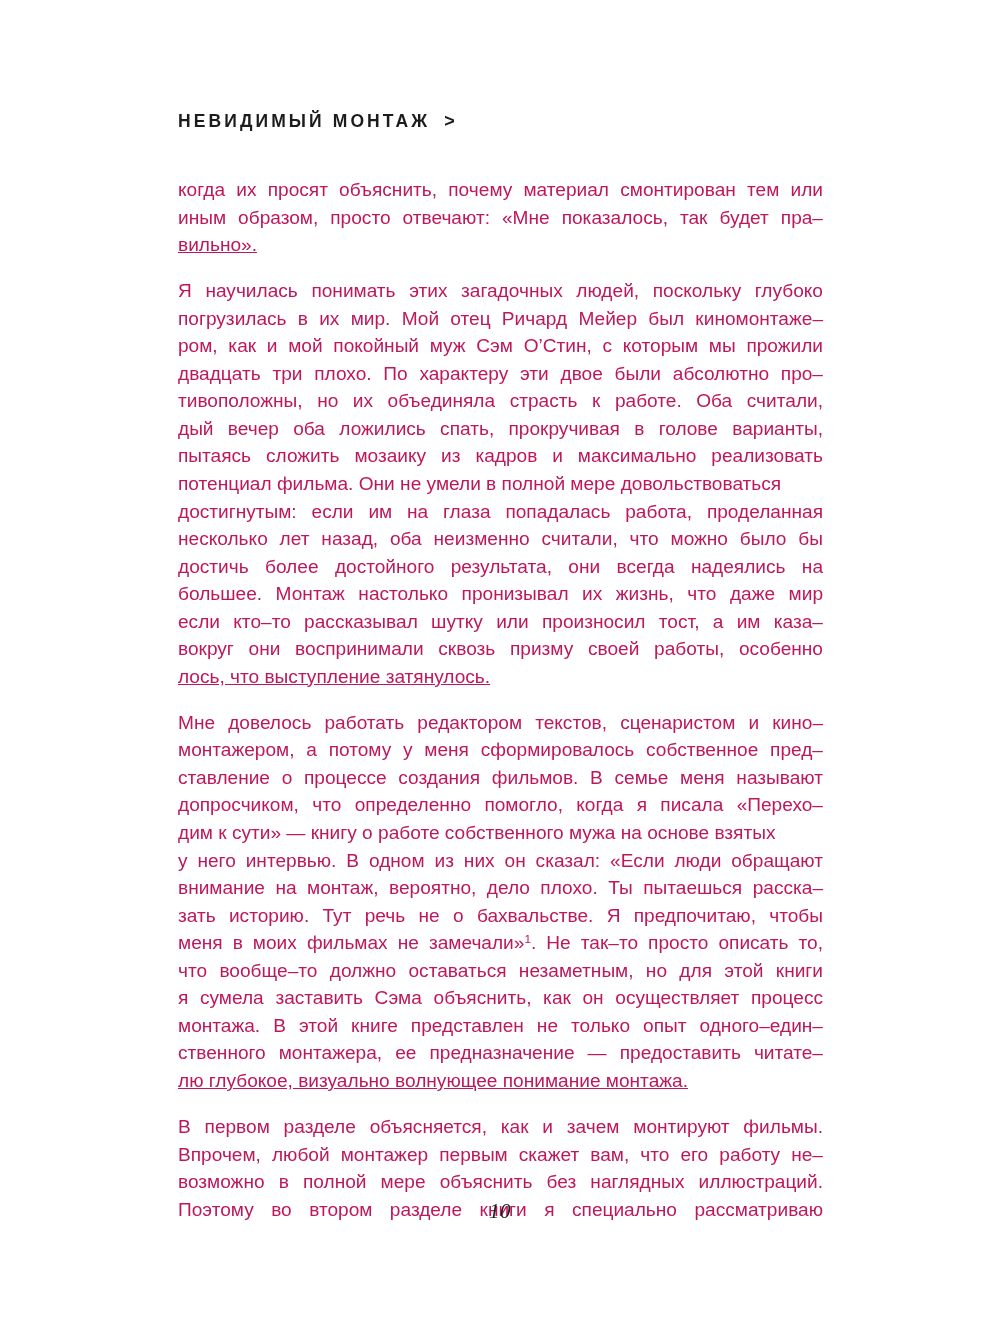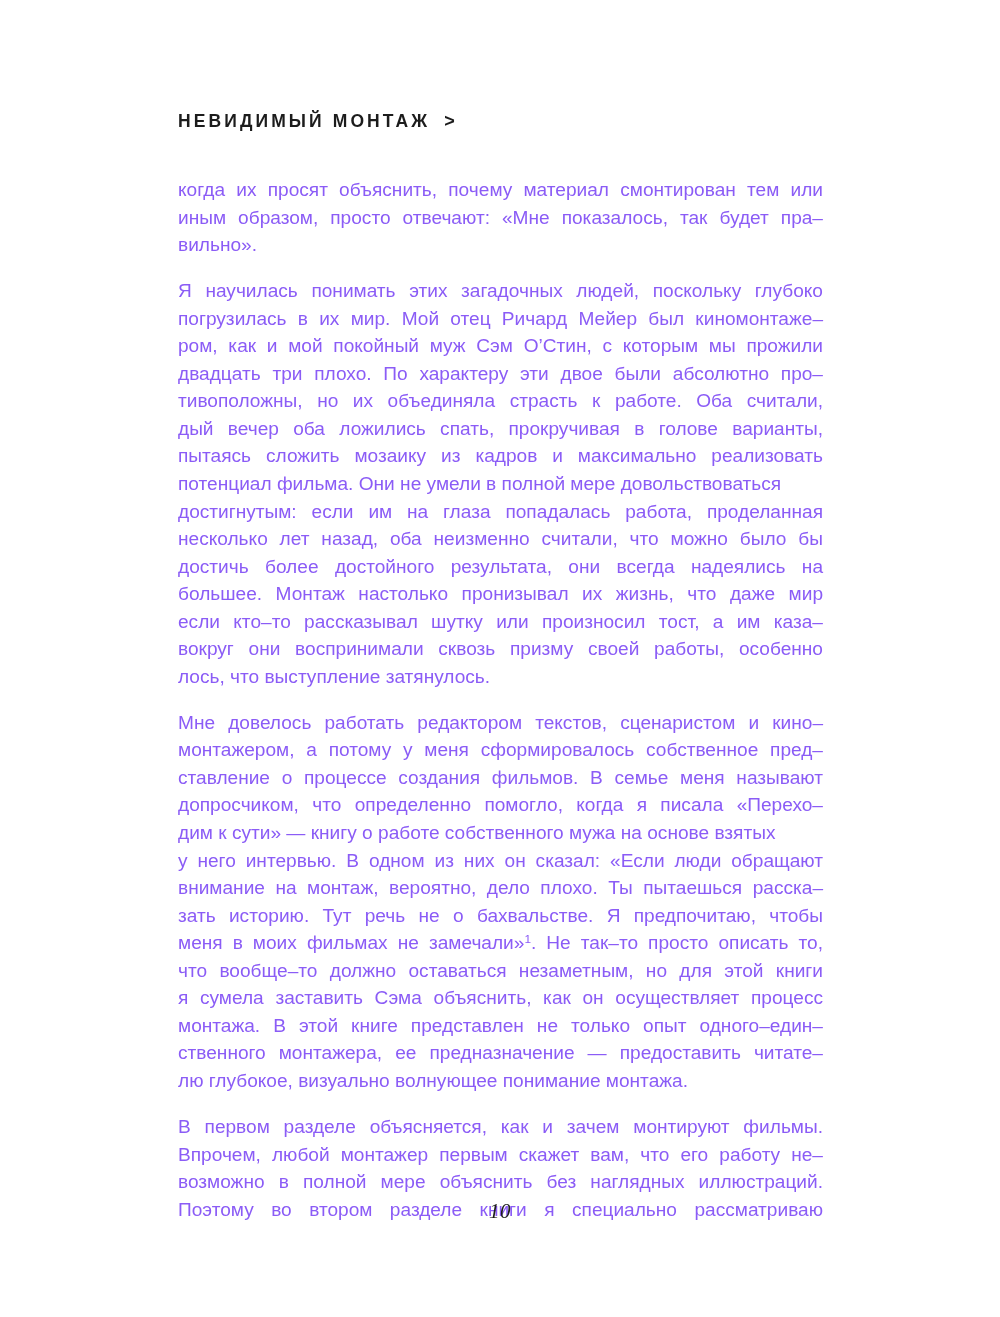--- a/index.html
+++ b/index.html
@@ -41,21 +41,21 @@
     font-weight: 700;
     letter-spacing: 0;
   }
 
   
   .textblock {
     position: absolute;
     left: 178px;
     top: 176px;
     width: 645px;
-    color: #8b5cf6;
+    color: #be185d;
     font-size: 19.1px;
     line-height: 27.55px;
   }
 
   .para {
     margin: 0 0 18.5px 0;
   }
   .para:last-child {
     margin-bottom: 12px;
   }
@@ -63,20 +63,21 @@
   
   .line {
     display: block;
     text-align: justify;
     text-align-last: justify;
     white-space: pre-wrap;
   }
   .line.last {
     text-align: right;
     text-align-last: left;
+    text-decoration: underline;
   }
   
   .line.loose {
     text-align: center;
     text-align-last: left;
   }
 
   sup.fn {
     font-size: 0.62em;
     vertical-align: 0.52em;

